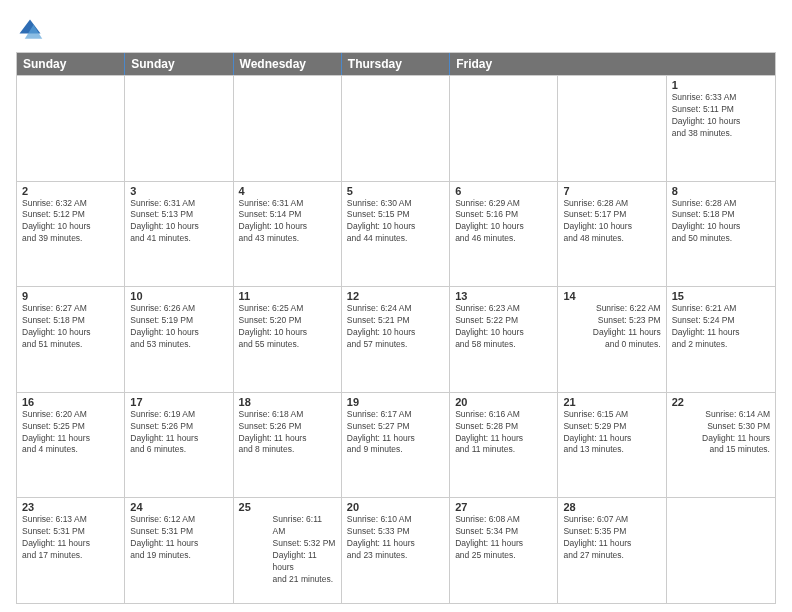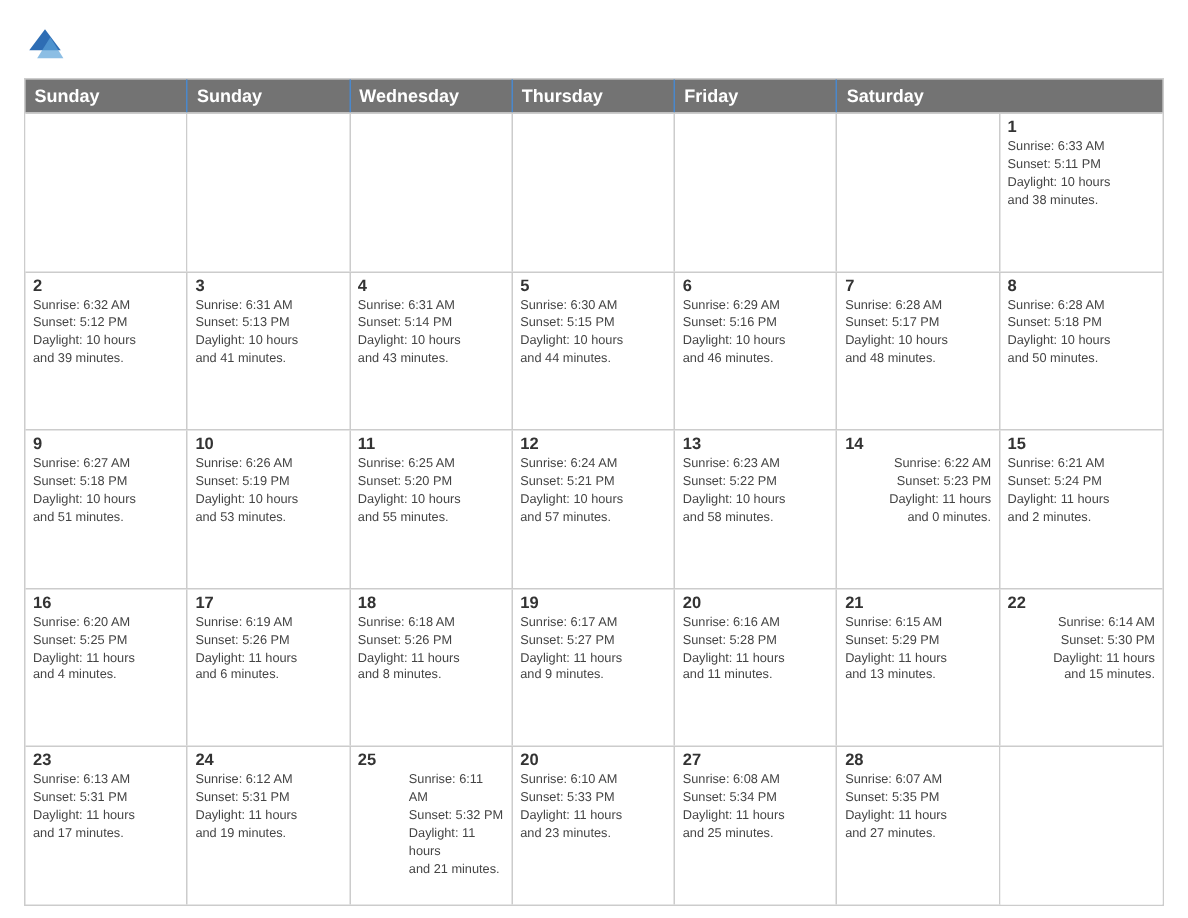--- a/index.html
+++ b/index.html
@@ -134,21 +134,20 @@
     </div>
   </div>
 
   <div class="calendar">
     <div class="cal-header">
     <div class="cal-header-cell">Sunday</div>
         <div class="cal-header-cell">Sunday</div>
         <div class="cal-header-cell">Wednesday</div>
         <div class="cal-header-cell">Thursday</div>
         <div class="cal-header-cell">Friday</div>
-        <div class="cal-header-cell">Saturday</div>
       </div>
     <div class="cal-body">
     <div class="cal-row">
           <div class="cal-cell empty"></div>
           <div class="cal-cell empty"></div>
           <div class="cal-cell empty"></div>
           <div class="cal-cell empty"></div>
           <div class="cal-cell empty"></div>
           <div class="cal-cell empty"></div>
           <div class="cal-cell">

